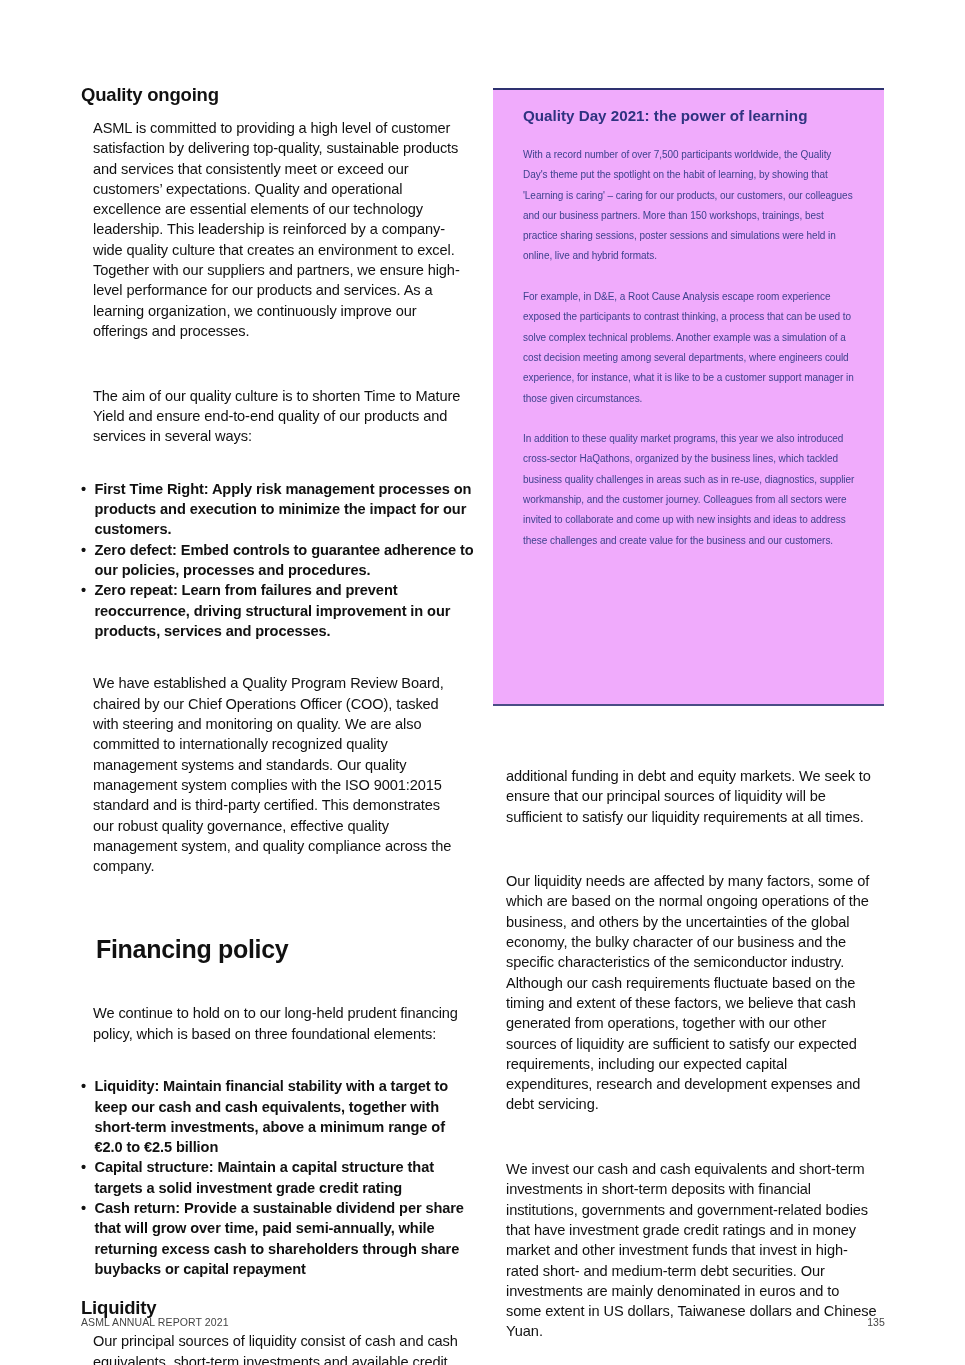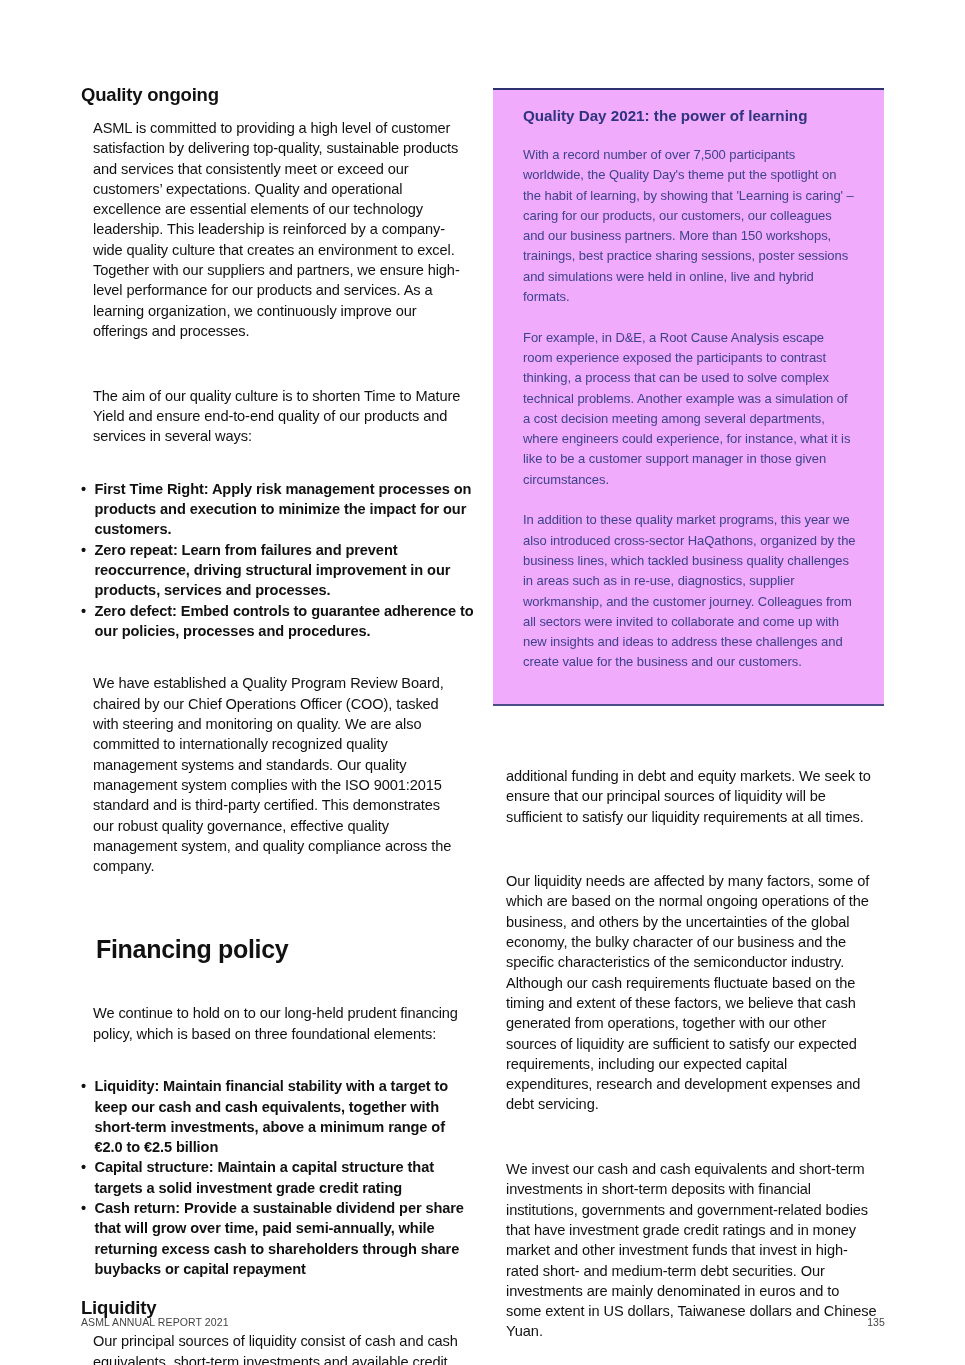--- a/index.html
+++ b/index.html
@@ -16,39 +16,39 @@
     ul.bullets { list-style: none; margin: 0; padding: 0; font-weight: bold; }
     ul.bullets li { position: relative; padding-left: 13.5px; font-size: 14.6px; line-height: 20.3px; letter-spacing: -0.1px; }
     ul.bullets li::before { content: "•"; position: absolute; left: 0; top: 0; }
     .box {
       position: absolute; left: 493px; top: 88px; width: 391px; height: 618px;
       background: #f0abfc; border-top: 2px solid #2e3170; border-bottom: 2px solid #4a4d86;
       box-sizing: border-box;
     }
     .box-inner { padding: 16px 28px 0 30px; color: #3b3f8c; }
     .box-title { font-size: 15.2px; font-weight: bold; color: #2f3380; margin: 0 0 19px 0; line-height: 20px; }
-    .box-text { font-size: 13px; line-height: 20.3px; margin: 0; color: #3e428e; letter-spacing: -0.05px; }
+    .box-text { font-size: 10px; line-height: 20.3px; margin: 0; color: #3e428e; letter-spacing: -0.05px; }
     .box-gap { height: 20.3px; }
     .footer { position: absolute; top: 1316px; font-size: 10.5px; color: #444; letter-spacing: 0.1px; }
     .footer-left { left: 81px; }
     .footer-right { right: 80px; }
   </style>
 </head>
 <body>
 
 <div class="col-left">
   <h2 class="sub">Quality ongoing</h2>
   <p class="body-text">ASML is committed to providing a high level of customer satisfaction by delivering top-quality, sustainable products and services that consistently meet or exceed our customers’ expectations. Quality and operational excellence are essential elements of our technology leadership. This leadership is reinforced by a company-wide quality culture that creates an environment to excel. Together with our suppliers and partners, we ensure high-level performance for our products and services. As a learning organization, we continuously improve our offerings and processes.</p>
   <div class="gap"></div>
   <p class="body-text">The aim of our quality culture is to shorten Time to Mature Yield and ensure end-to-end quality of our products and services in several ways:</p>
   <div class="gap"></div>
   <ul class="bullets">
     <li>First Time Right: Apply risk management processes on products and execution to minimize the impact for our customers.</li>
+    <li>Zero defect: Embed controls to guarantee adherence to our policies, processes and procedures.</li>
     <li>Zero repeat: Learn from failures and prevent reoccurrence, driving structural improvement in our products, services and processes.</li>
-    <li>Zero defect: Embed controls to guarantee adherence to our policies, processes and procedures.</li>
   </ul>
   <div class="gap"></div>
   <p class="body-text">We have established a Quality Program Review Board, chaired by our Chief Operations Officer (COO), tasked with steering and monitoring on quality. We are also committed to internationally recognized quality management systems and standards. Our quality management system complies with the ISO 9001:2015 standard and is third-party certified. This demonstrates our robust quality governance, effective quality management system, and quality compliance across the company.</p>
 
   <div style="height: 32px;"></div>
   <h1 class="section">Financing policy</h1>
   <div style="height: 13px;"></div>
   <p class="body-text">We continue to hold on to our long-held prudent financing policy, which is based on three foundational elements:</p>
   <div class="gap"></div>
   <ul class="bullets">

